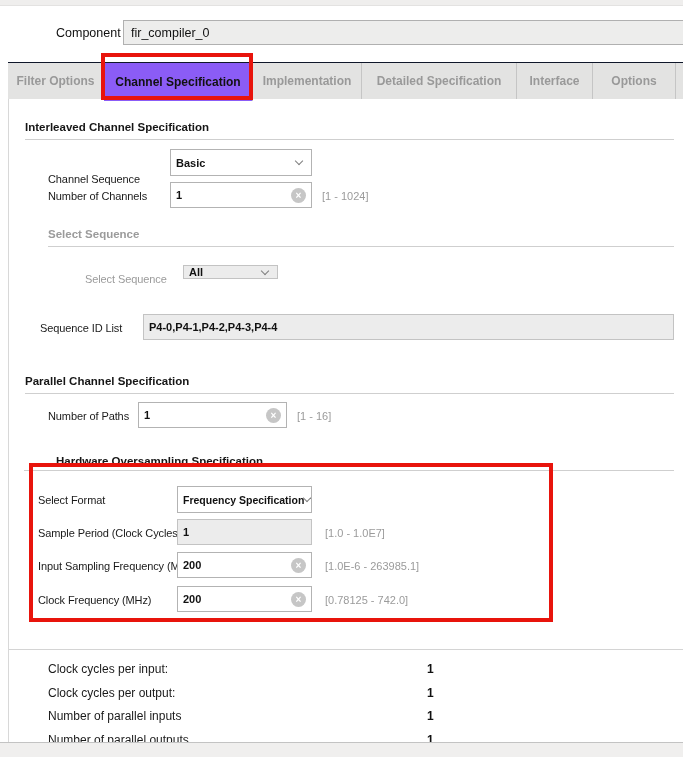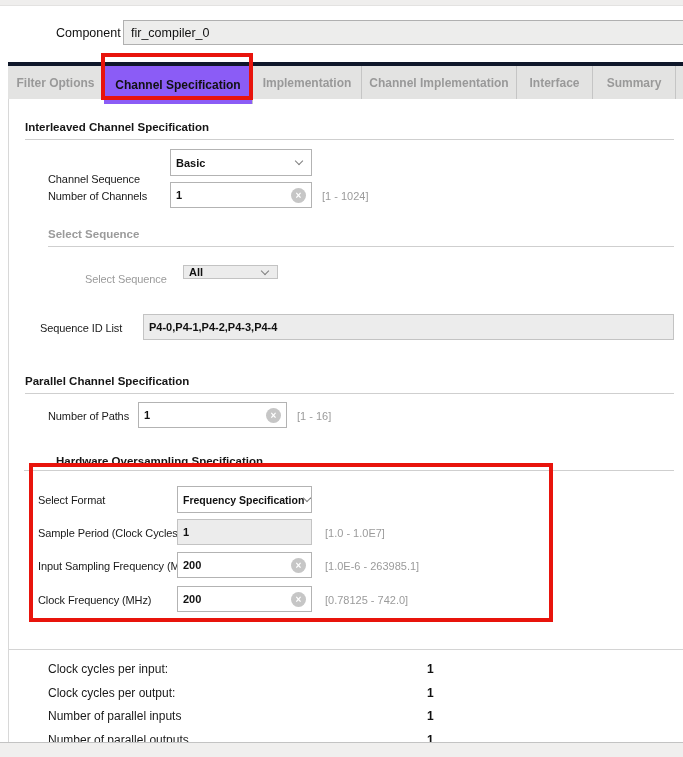--- a/index.html
+++ b/index.html
@@ -19,21 +19,21 @@
   .comp-field {
     left:123px; top:20px; width:calc(100% - 123px + 2px); height:25px;
     background:#ededec; border:1px solid #b0b0b0;
     display:flex; align-items:center; padding:0 7px;
     font-size:12.5px; color:#111;
   }
 
   
   .tabbar {
     left:8px; top:62px; width:675px; height:37px;
-    background:#e3e3e2; border-top:4px solid #0f172a;
+    background:#e3e3e2; border-top:1px solid #0f172a;
     display:flex; align-items:stretch;
   }
   .tab {
     flex:none; display:flex; align-items:center; justify-content:center;
     font-size:12px; font-weight:bold; color:#999999;
     border-right:1px solid #c5c5c5; white-space:nowrap; cursor:default;
   }
   .tab.active { background:#8b5cf6; color:#111111; height:38px; }
 
   
@@ -87,23 +87,23 @@
 
   <span class="abs comp-lbl">Component Name</span>
   <div class="abs comp-field">
     <span>fir_compiler_0</span>
   </div>
 
   <div class="abs tabbar">
     <div class="tab" style="width:96px">Filter Options</div>
     <div class="tab active" style="width:149px">Channel Specification</div>
     <div class="tab" style="width:109px">Implementation</div>
-    <div class="tab" style="width:155px">Channel Implementation</div>
+    <div class="tab" style="width:155px">Detailed Specification</div>
     <div class="tab" style="width:76px">Interface</div>
-    <div class="tab" style="width:83px">Summary</div>
+    <div class="tab" style="width:83px">Options</div>
   </div>
 
   <div class="abs vline" style="left:8px; top:99px; height:643px;"></div>
 
   <span class="abs sechdr" style="left:25px; top:121px;">Interleaved Channel Specification</span>
   <div class="abs rule" style="left:25px; top:139px; width:649px;"></div>
 
   <span class="abs lbl" style="left:48px; top:173px;">Channel Sequence</span>
   <div class="abs field" style="left:170px; top:149px; width:142px; height:27px;">
     <span>Basic</span>

